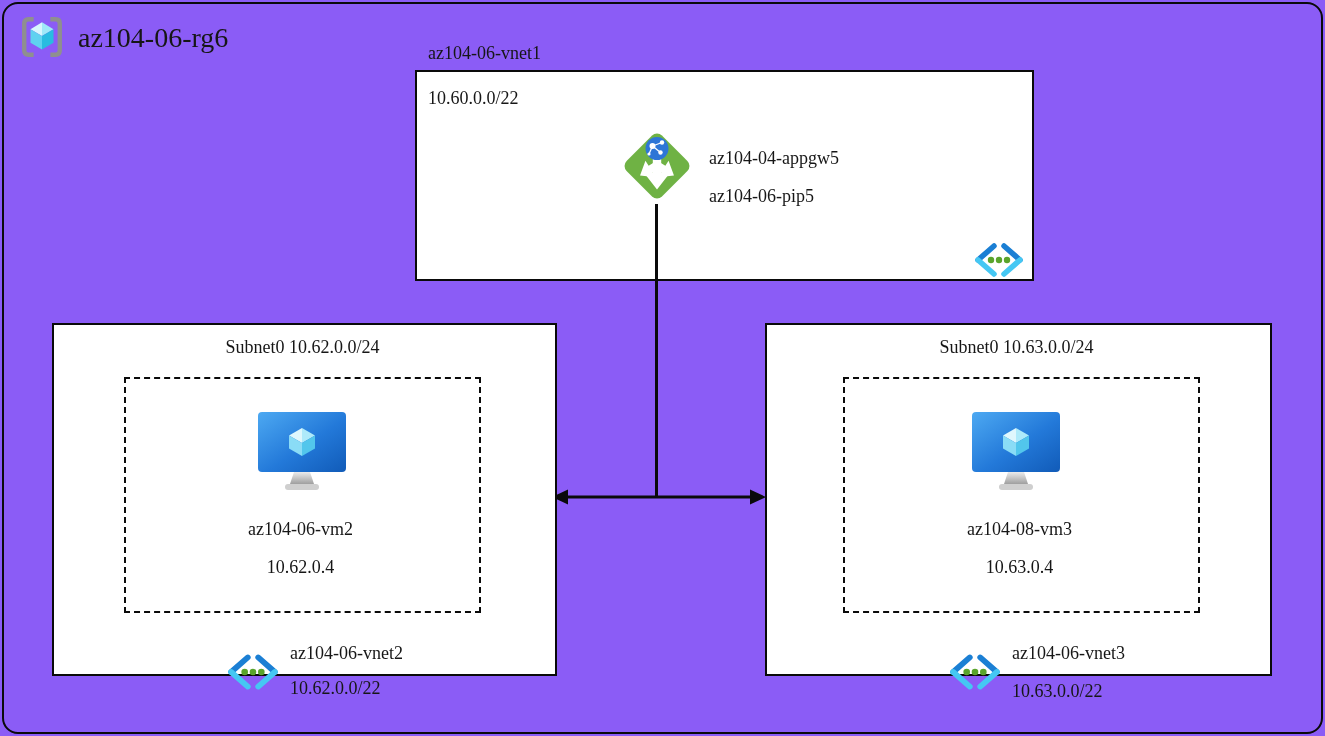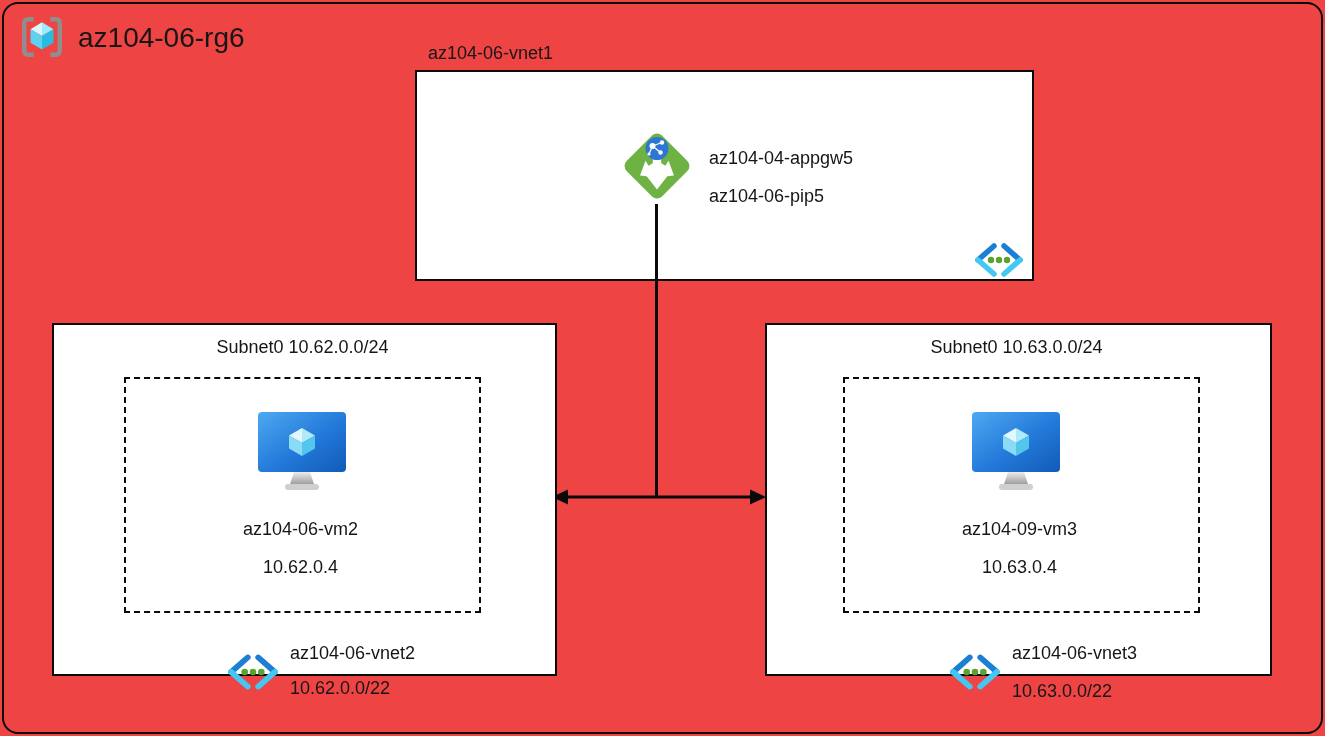--- a/index.html
+++ b/index.html
@@ -1,18 +1,18 @@
 <!DOCTYPE html>
 <html><head>
 <meta charset="utf-8">
 <style>
   html,body{margin:0;padding:0;background:#fff;}
   .canvas{
-    position:relative;width:1325px;height:736px;background:#ef4444;
-    font-family:Liberation Sans, sans-serif;color:#161616;overflow:hidden;
+    position:relative;width:1325px;height:736px;background:#8b5cf6;
+    font-family:Liberation Serif, serif;color:#161616;overflow:hidden;
   }
   .outer-border{
     position:absolute;left:2px;top:2px;width:1317px;height:728px;
     border:2.5px solid #0a0a0a;border-radius:16px;
   }
   .abs{position:absolute;}
   .lbl{position:absolute;font-size:18px;line-height:32px;white-space:nowrap;}
   .rg-label{position:absolute;left:78px;top:20px;font-size:28px;line-height:36px;white-space:nowrap;}
   .box{position:absolute;border:2px solid #0a0a0a;background:#fff;}
   .dashed-box{position:absolute;border:2px dashed #0a0a0a;}
@@ -45,20 +45,21 @@
     <path d="M30 5 H35 Q39 5 39 9 V35 Q39 39 35 39 H30" fill="none" stroke="#8f8f8f" stroke-width="4.2"></path>
     <polygon points="11,14.5 22,8 22,21" fill="#d8f6fd"></polygon>
     <polygon points="22,8 33,14.5 22,21" fill="#9fe8f8"></polygon>
     <polygon points="11,14.5 22,21 22,34 11,27.5" fill="#5fd2f0"></polygon>
     <polygon points="22,21 33,14.5 33,27.5 22,34" fill="#29bce0"></polygon>
   </svg>
   <div class="rg-label">az104-06-rg6</div>
 
   <div class="lbl" style="left:428px;top:37px">az104-06-vnet1</div>
   <div class="box" style="left:415px;top:70px;width:615px;height:207px"></div>
+  <div class="lbl" style="left:428px;top:82px">10.60.0.0/22</div>
 
   <svg class="abs" style="left:618px;top:127px" width="78" height="78" viewBox="0 0 78 78">
     <rect x="14" y="14" width="50" height="50" rx="7" transform="rotate(45 39 39)" fill="#6fb244"></rect>
     <g fill="#ffffff">
       <path d="M34.8 32 h8.4 v17 h6.3 L39 62.5 L28.5 49 h6.3 z"></path>
       <path d="M35.2 36 h7.6 v9.5 h6 L39 58 l-9.8 -12.5 h6 z" transform="rotate(58 39 38)"></path>
       <path d="M35.2 36 h7.6 v9.5 h6 L39 58 l-9.8 -12.5 h6 z" transform="rotate(-58 39 38)"></path>
     </g>
     <circle cx="39" cy="21.5" r="11.5" fill="#2e76d6"></circle>
     <g stroke="#ffffff" stroke-width="1.3">
@@ -127,21 +128,21 @@
 
   <svg class="abs" style="left:971px;top:411px" width="90" height="80" viewBox="0 0 90 80">
     <rect x="1" y="1" width="88" height="60" rx="4" fill="url(#vmg)"></rect>
     <polygon points="32,24.5 45,17 45,32" fill="#dff7fd"></polygon>
     <polygon points="45,17 58,24.5 45,32" fill="#aeeafa"></polygon>
     <polygon points="32,24.5 45,32 45,45 32,37.5" fill="#8adcf6"></polygon>
     <polygon points="45,32 58,24.5 58,37.5 45,45" fill="#52c6ec"></polygon>
     <polygon points="37,61 53,61 57,73 33,73" fill="url(#standg)"></polygon>
     <rect x="28" y="73" width="34" height="6" rx="3" fill="#cfcfcf"></rect>
   </svg>
-  <div class="lbl centered" style="left:843px;top:513px;width:353px">az104-09-vm3</div>
+  <div class="lbl centered" style="left:843px;top:513px;width:353px">az104-08-vm3</div>
   <div class="lbl centered" style="left:843px;top:551px;width:353px">10.63.0.4</div>
 
   <svg class="abs" style="left:949px;top:654px" width="52" height="36" viewBox="0 0 50 34">
     <path d="M20 3 L4 17" stroke="#1b7fd4" stroke-width="5.5" stroke-linecap="round" fill="none"></path>
     <path d="M4 17 L20 31" stroke="#45c7f3" stroke-width="5.5" stroke-linecap="round" fill="none"></path>
     <path d="M30 3 L46 17" stroke="#1b7fd4" stroke-width="5.5" stroke-linecap="round" fill="none"></path>
     <path d="M46 17 L30 31" stroke="#45c7f3" stroke-width="5.5" stroke-linecap="round" fill="none"></path>
     <circle cx="17" cy="17" r="3.2" fill="#5aa42c"></circle>
     <circle cx="25" cy="17" r="3.2" fill="#5aa42c"></circle>
     <circle cx="33" cy="17" r="3.2" fill="#5aa42c"></circle>

